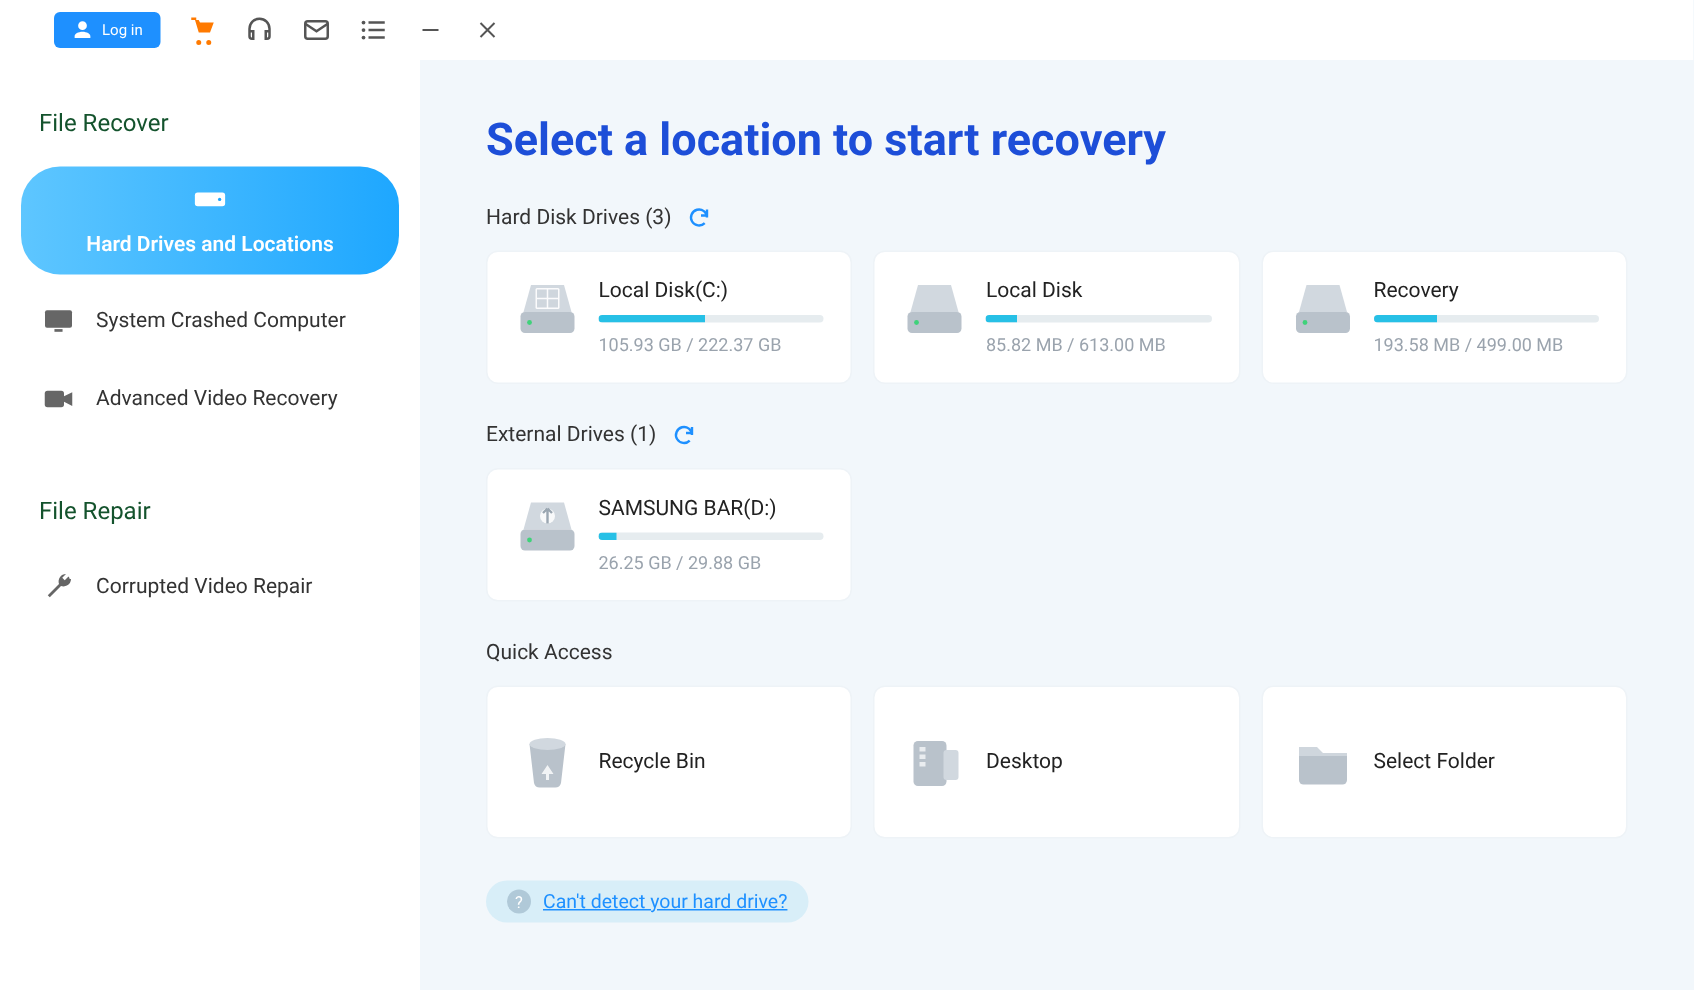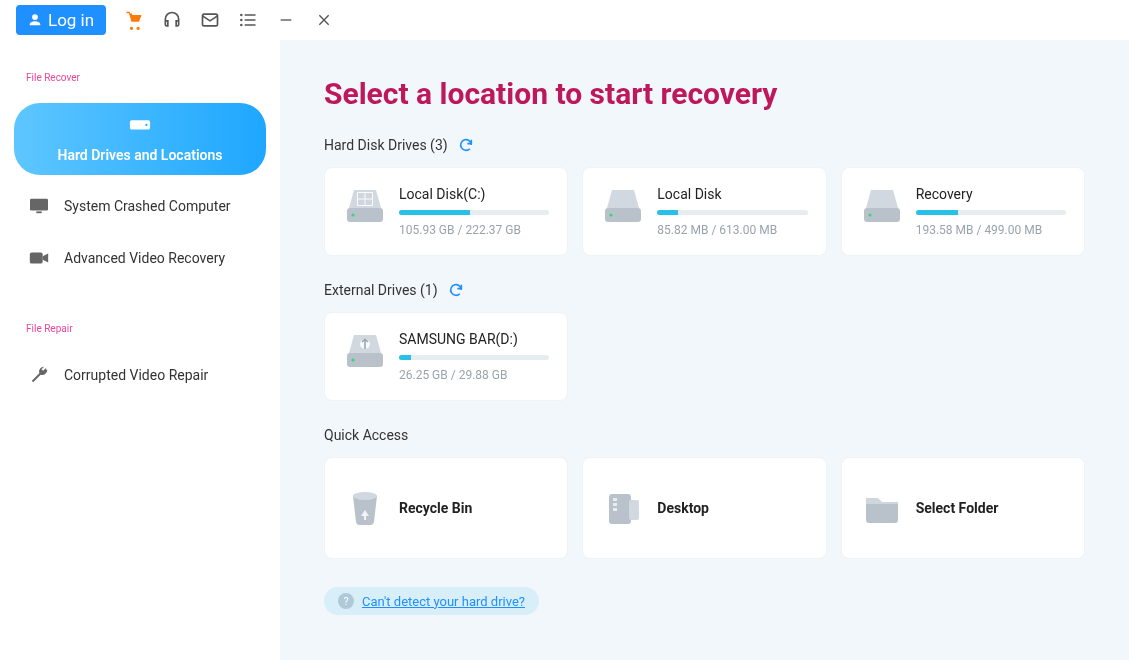--- a/index.html
+++ b/index.html
@@ -5,52 +5,52 @@
 * { margin: 0; padding: 0; box-sizing: border-box; font-family: -apple-system, BlinkMacSystemFont, "Segoe UI", Roboto, sans-serif; }
 body { width: 1129px; height: 660px; background: #f2f7fb; overflow: hidden; }
 
 
 .header { height: 40px; display: flex; align-items: center; justify-content: space-between; padding: 0 16px; background: #fff; }
 .header-left { display: flex; align-items: center; gap: 10px; }
 .app-logo { width: 22px; height: 22px; background: #2b3a4a; border-radius: 4px; display: flex; align-items: center; justify-content: center; }
 .app-logo svg { width: 14px; height: 14px; }
 .app-title { font-size: 13px; color: #333; }
 .header-right { display: flex; align-items: center; gap: 18px; }
-.login-btn { display: flex; align-items: center; gap: 6px; background: #1e90ff; color: #fff; padding: 5px 12px; border-radius: 4px; font-size: 17px; cursor: pointer; }
+.login-btn { display: flex; align-items: center; gap: 6px; background: #1e90ff; color: #fff; padding: 5px 12px; border-radius: 4px; font-size: 10px; cursor: pointer; margin-left: 20px; }
 .hdr-icon { width: 20px; height: 20px; display: flex; align-items: center; justify-content: center; cursor: pointer; color: #555; }
 .hdr-icon.cart { color: #ff7a00; }
 
 
 .container { display: flex; height: calc(100% - 40px); }
 .sidebar { width: 280px; background: #fff; padding: 32px 14px 0 14px; }
 .main { flex: 1; padding: 36px 44px 0 44px; overflow-y: auto; }
 
 
-.sb-section-label { font-size: 10px; color: #ec4899; padding: 0 0 20px 12px; }
+.sb-section-label { font-size: 16px; color: #14532d; padding: 0 0 20px 12px; }
 .sb-item { display: flex; align-items: center; gap: 14px; padding: 12px 14px; border-radius: 26px; cursor: pointer; font-size: 14px; color: #333; margin-bottom: 10px; }
 .sb-item.active { background: linear-gradient(90deg, #5ec6ff 0%, #1ea7ff 100%); color: #fff; font-weight: 600; flex-direction: column; }
 .sb-item.active .sb-icon { color: #fff; }
 .sb-icon { width: 22px; height: 18px; display: flex; align-items: center; justify-content: center; color: #666; }
 
 
-.page-title { font-size: 30px; font-weight: 700; color: #be185d; margin-bottom: 26px; }
+.page-title { font-size: 30px; font-weight: 700; color: #1d4ed8; margin-bottom: 26px; }
 .sect-head { display: flex; align-items: flex-start; gap: 10px; font-size: 14px; color: #333; margin: 14px 0 14px 0; }
 .refresh-icon { width: 16px; height: 16px; color: #1e90ff; cursor: pointer; }
 
 .cards { display: grid; grid-template-columns: repeat(3, 1fr); gap: 14px; }
 .card { background: #fff; border-radius: 8px; padding: 18px 18px 18px 18px; display: flex; gap: 12px; align-items: flex-start; cursor: pointer; border: 1px solid #eef3f7; }
 .card-icon { width: 44px; height: 44px; flex-shrink: 0; display:flex; align-items:center; justify-content:center; }
 .card-body { flex: 1; min-width: 0; }
 .card-title { font-size: 14px; color: #222; margin-bottom: 8px; white-space: nowrap; overflow:hidden; text-overflow: ellipsis; }
 .progress { width: 100%; height: 5px; background: #e6ecef; border-radius: 3px; overflow: hidden; margin-bottom: 8px; }
 .progress-fill { height: 100%; background: #27c0e6; }
 .card-sub { font-size: 12px; color: #9aa3ad; }
 
 .qa-cards .card { align-items: center; padding: 28px 18px; }
-.qa-cards .card-title { margin-bottom: 0; font-weight: bold; }
+.qa-cards .card-title { margin-bottom: 0; }
 
 .help-pill { display: inline-flex; align-items: center; gap: 8px; background: #d8eef8; border-radius: 16px; padding: 6px 14px; margin-top: 28px; cursor: pointer; }
 .help-pill a { font-size: 13px; color: #1e90ff; text-decoration: underline; }
 .help-q { width: 16px; height:16px; border-radius:50%; background:#b0c9d8; color:#fff; font-size:11px; display:flex;align-items:center;justify-content:center; }
 
 
 .drive-base { fill:#b9c2cb; }
 .drive-top  { fill:#d1d8df; }
 .drive-led  { fill:#3fd27a; }
 </style>

